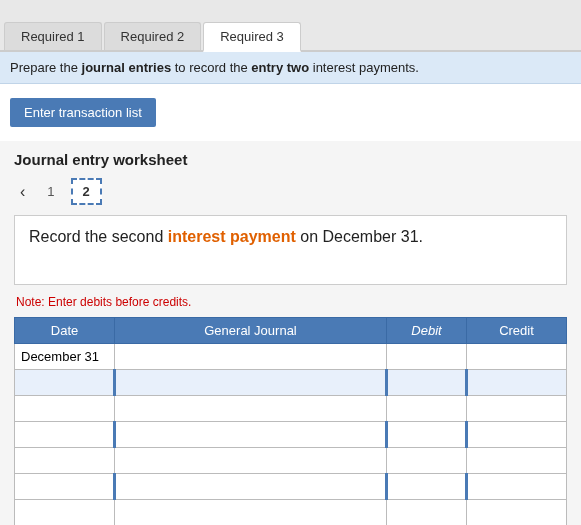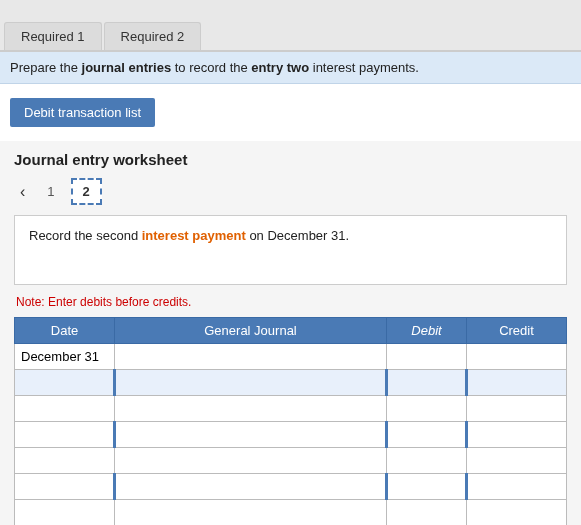--- a/index.html
+++ b/index.html
@@ -98,21 +98,21 @@
       color: #333;
       font-weight: bold;
     }
 
     
     .description-box {
       background: #fff;
       border: 1px solid #ccc;
       padding: 12px 14px 20px 14px;
       margin-bottom: 10px;
-      font-size: 13px;
+      font-size: 16px;
       color: #222;
       min-height: 70px;
     }
     .description-box .highlight-orange {
       color: #e06000;
       font-weight: bold;
     }
 
     
     .note {
@@ -172,28 +172,29 @@
     .journal-table tbody tr.highlight-row td {
       background: #e8f0fb;
     }
   </style>
 </head>
 <body>
 
 <div class="tabs">
   <div class="tab">Required 1</div>
   <div class="tab">Required 2</div>
+  <div class="tab active">Required 3</div>
 </div>
 
 <div class="instruction-bar">
   Prepare the <span class="highlight">journal entries</span> to record the <span class="highlight">entry two</span> interest payments.
 </div>
 
 <div style="background:#fff; padding:4px 0 4px 0;">
-  <button class="btn-view">Debit transaction list</button>
+  <button class="btn-view">Enter transaction list</button>
 </div>
 
 <div class="worksheet">
   <div class="worksheet-title">Journal entry worksheet</div>
 
   <div class="pagination">
     <span class="arrow">‹</span>
     <span class="page-num">1</span>
     <span class="page-num active">2</span>
   </div>

